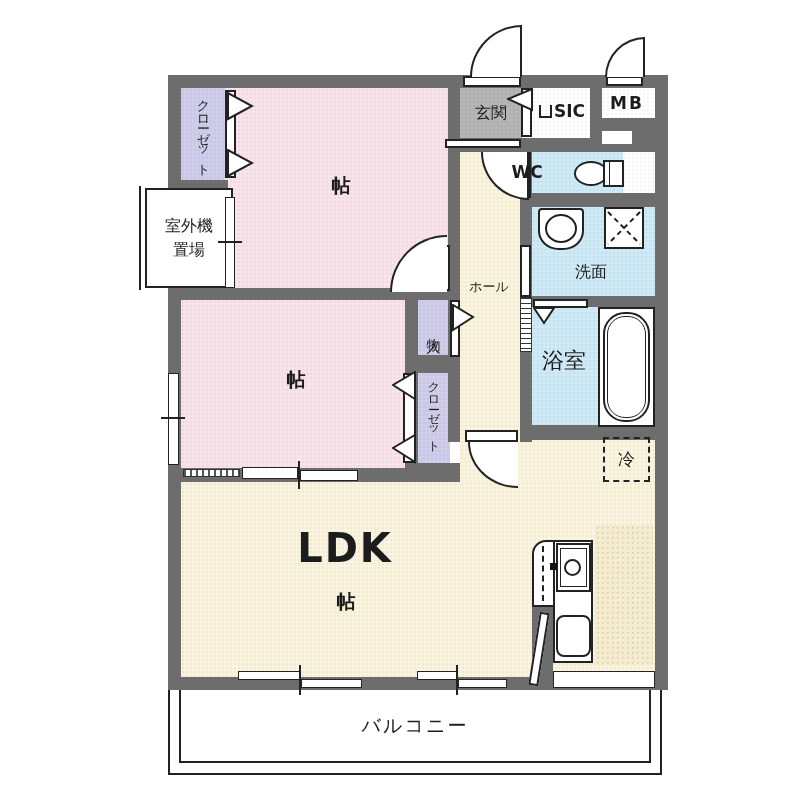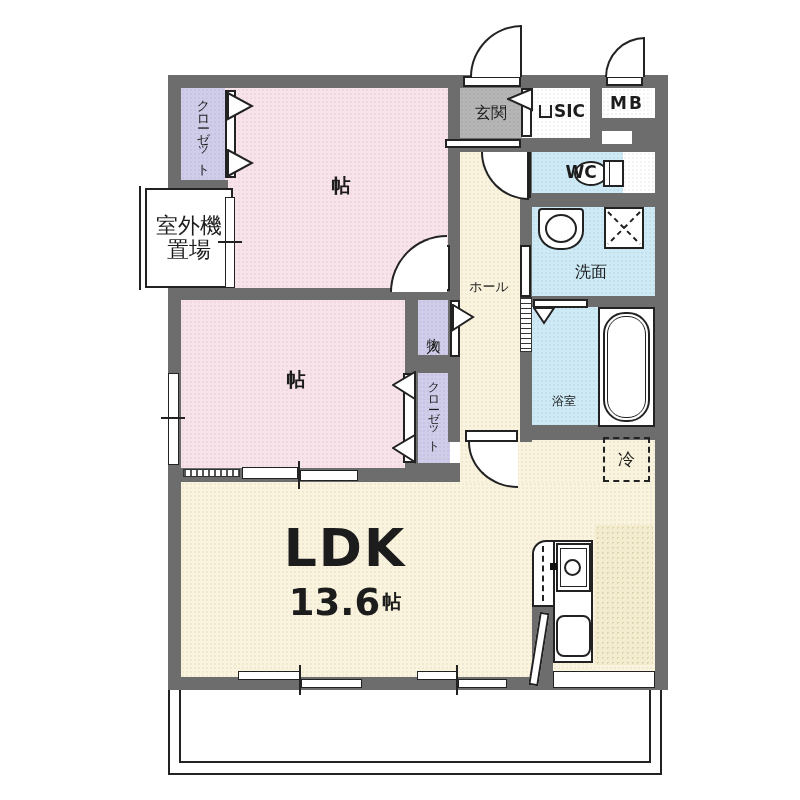--- a/index.html
+++ b/index.html
@@ -60,26 +60,27 @@
   <div class="wall" style="left:602px;top:118px;width:66px;height:34px;"></div>
   <div class="abs" style="left:602px;top:131px;width:30px;height:13px;background:#fff;"></div>
   <div class="wall" style="left:520px;top:193px;width:148px;height:14px;"></div>
   <div class="wall" style="left:520px;top:296px;width:148px;height:11px;"></div>
   <div class="wall" style="left:520px;top:425px;width:148px;height:15px;"></div>
   <div class="wall" style="left:181px;top:180px;width:47px;height:10px;"></div>
   <div class="wall" style="left:532px;top:607px;width:21px;height:70px;"></div>
 
   <div class="abs" style="left:145px;top:188px;width:88px;height:100px;background:#fff;border:2px solid #222;box-sizing:border-box;"></div>
   <div class="abs" style="left:139px;top:186px;width:2px;height:104px;background:#222;"></div>
-  <div class="lbl" style="left:145px;top:205px;width:88px;height:66px;font-size:22px;line-height:24px;white-space:normal;">
+  <div class="lbl" style="left:145px;top:205px;width:88px;height:66px;font-size:16px;line-height:24px;white-space:normal;">
     <div><span>室外機</span><br><span>置場</span></div>
   </div>
 
   <div class="abs" style="left:168px;top:690px;width:494px;height:85px;border:2px solid #222;border-top:none;box-sizing:border-box;background:#fff;"></div>
   <div class="abs" style="left:179px;top:690px;width:472px;height:73px;border:2px solid #222;border-top:none;box-sizing:border-box;"></div>
+  <div class="lbl" style="left:179px;top:706px;width:472px;height:40px;font-size:19px;letter-spacing:2px;">バルコニー</div>
 
   <div class="leaf" style="left:463px;top:76px;width:58px;height:11px;"></div>
   <div class="leaf" style="left:606px;top:76px;width:37px;height:10px;"></div>
   <div class="leaf" style="left:521px;top:88px;width:11px;height:49px;"></div>
   <div class="leaf" style="left:445px;top:139px;width:76px;height:9px;"></div>
   <div class="leaf" style="left:520px;top:152px;width:11px;height:46px;"></div>
   <div class="leaf" style="left:520px;top:245px;width:11px;height:52px;"></div>
   <div class="leaf" style="left:533px;top:299px;width:55px;height:9px;"></div>
   <div class="leaf" style="left:437px;top:245px;width:13px;height:46px;"></div>
   <div class="leaf" style="left:450px;top:300px;width:10px;height:57px;"></div>
@@ -164,32 +165,31 @@
   <div class="icon" style="left:564px;top:559px;width:17px;height:17px;border:2px solid #222;border-radius:50%;"></div>
   <div class="abs" style="left:550px;top:563px;width:7px;height:7px;background:#111;"></div>
   <div class="icon" style="left:556px;top:615px;width:35px;height:42px;border:2px solid #222;border-radius:8px;background:#fff;"></div>
 
   <div class="lbl" style="left:240px;top:158px;width:200px;height:55px;">
       <span class="unit">帖</span>
   </div>
   <div class="lbl" style="left:195px;top:352px;width:200px;height:55px;">
       <span class="unit">帖</span>
   </div>
-  <div class="lbl" style="left:230px;top:522px;width:230px;height:52px;font-size:52px;font-weight:600;letter-spacing:2px;">LDK</div>
+  <div class="lbl" style="left:230px;top:522px;width:230px;height:52px;font-size:40px;font-weight:600;letter-spacing:2px;">LDK</div>
   <div class="lbl" style="left:230px;top:578px;width:230px;height:48px;">
-    <span style="font-size:37px;font-weight:600;">13.6</span>
       <span class="unit">帖</span>
   </div>
   <div class="lbl" style="left:460px;top:100px;width:62px;height:26px;font-size:16px;">玄関</div>
   <div class="lbl" style="left:534px;top:98px;width:56px;height:26px;font-size:17px;font-weight:600;">
     <span style="display:inline-block;width:9px;height:11px;border:2px solid #222;border-top:none;margin-right:2px;"></span>
     <span>SIC</span>
   </div>
   <div class="lbl" style="left:602px;top:90px;width:50px;height:26px;font-size:17px;font-weight:600;letter-spacing:2px;">MB</div>
-  <div class="lbl" style="left:560px;top:158px;width:42px;height:28px;font-size:17px;font-weight:600;">WC</div>
+  <div class="lbl" style="left:506px;top:158px;width:42px;height:28px;font-size:17px;font-weight:600;">WC</div>
   <div class="lbl" style="left:558px;top:258px;width:66px;height:28px;font-size:16px;">洗面</div>
-  <div class="lbl" style="left:532px;top:347px;width:64px;height:28px;font-size:12px;margin-top:40px;">浴室</div>
+  <div class="lbl" style="left:532px;top:347px;width:64px;height:28px;font-size:22px;">浴室</div>
   <div class="lbl" style="left:456px;top:274px;width:66px;height:26px;font-size:13px;">ホール</div>
   <div class="lbl vtext" style="left:424px;top:306px;width:20px;height:44px;font-size:14px;">物入</div>
   <div class="lbl vtext" style="left:185px;top:106px;width:36px;height:48px;font-size:13px;line-height:16px;">クローゼット</div>
   <div class="lbl vtext" style="left:419px;top:388px;width:30px;height:44px;font-size:12px;line-height:14px;">クローゼット</div>
 
 </div>
 
 </body></html>

